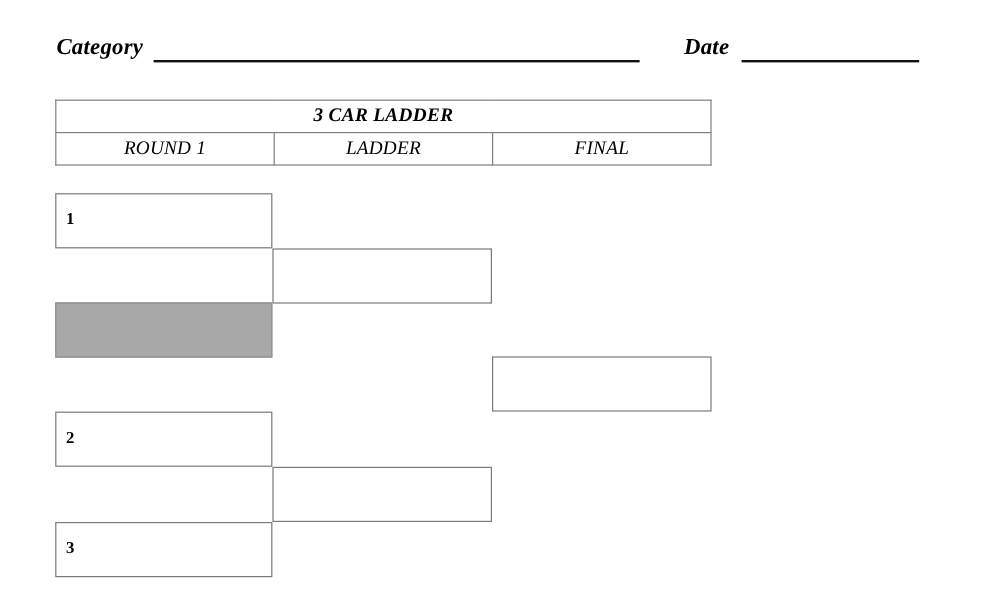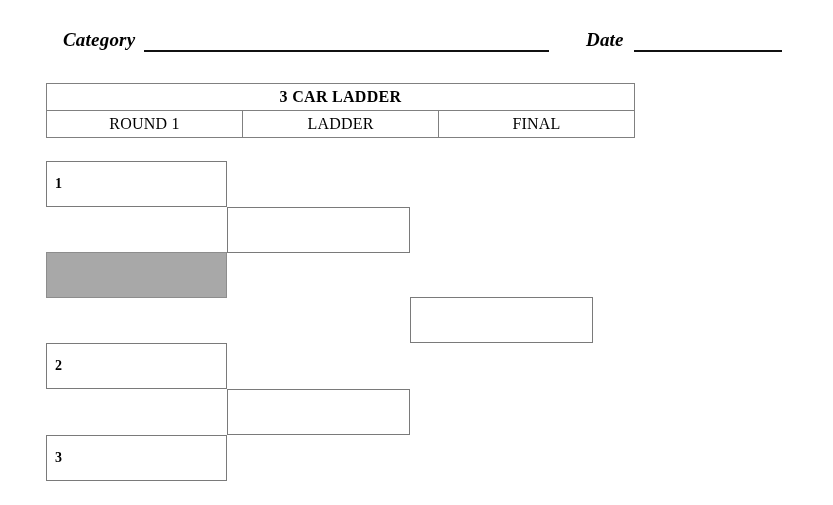--- a/index.html
+++ b/index.html
@@ -12,21 +12,21 @@
     height: 505px;
     position: relative;
     font-family: "Liberation Serif", "DejaVu Serif", serif;
     color: #000000;
     overflow: hidden;
   }
 
   
   #header-row {
     position: absolute;
-    left: 16px;
+    left: 0;
     top: 28px;
     width: 684px;
     height: 32px;
   }
   .field-label {
     position: absolute;
     font-weight: bold;
     font-style: italic;
     font-size: 19px;
     line-height: 24px;
@@ -41,23 +41,24 @@
   #category-label { left: 47px;  top: 0px; }
   #category-rule  { left: 128px; top: 22px; width: 405px; }
   #date-label     { left: 570px; top: 0px; font-family: Liberation Serif, serif; }
   #date-rule      { left: 618px; top: 22px; width: 148px; }
 
   
   #ladder-table {
     position: absolute;
     left: 46px;
     top: 83px;
-    width: 589px;
+    width: 547px;
     border-collapse: collapse;
     table-layout: fixed;
+    font-style: italic;
   }
   #ladder-table td {
     border: 1px solid #808080;
     text-align: center;
     vertical-align: middle;
     padding: 0;
     height: 26px;
     font-size: 16px;
   }
   #ladder-table td.title-cell {

